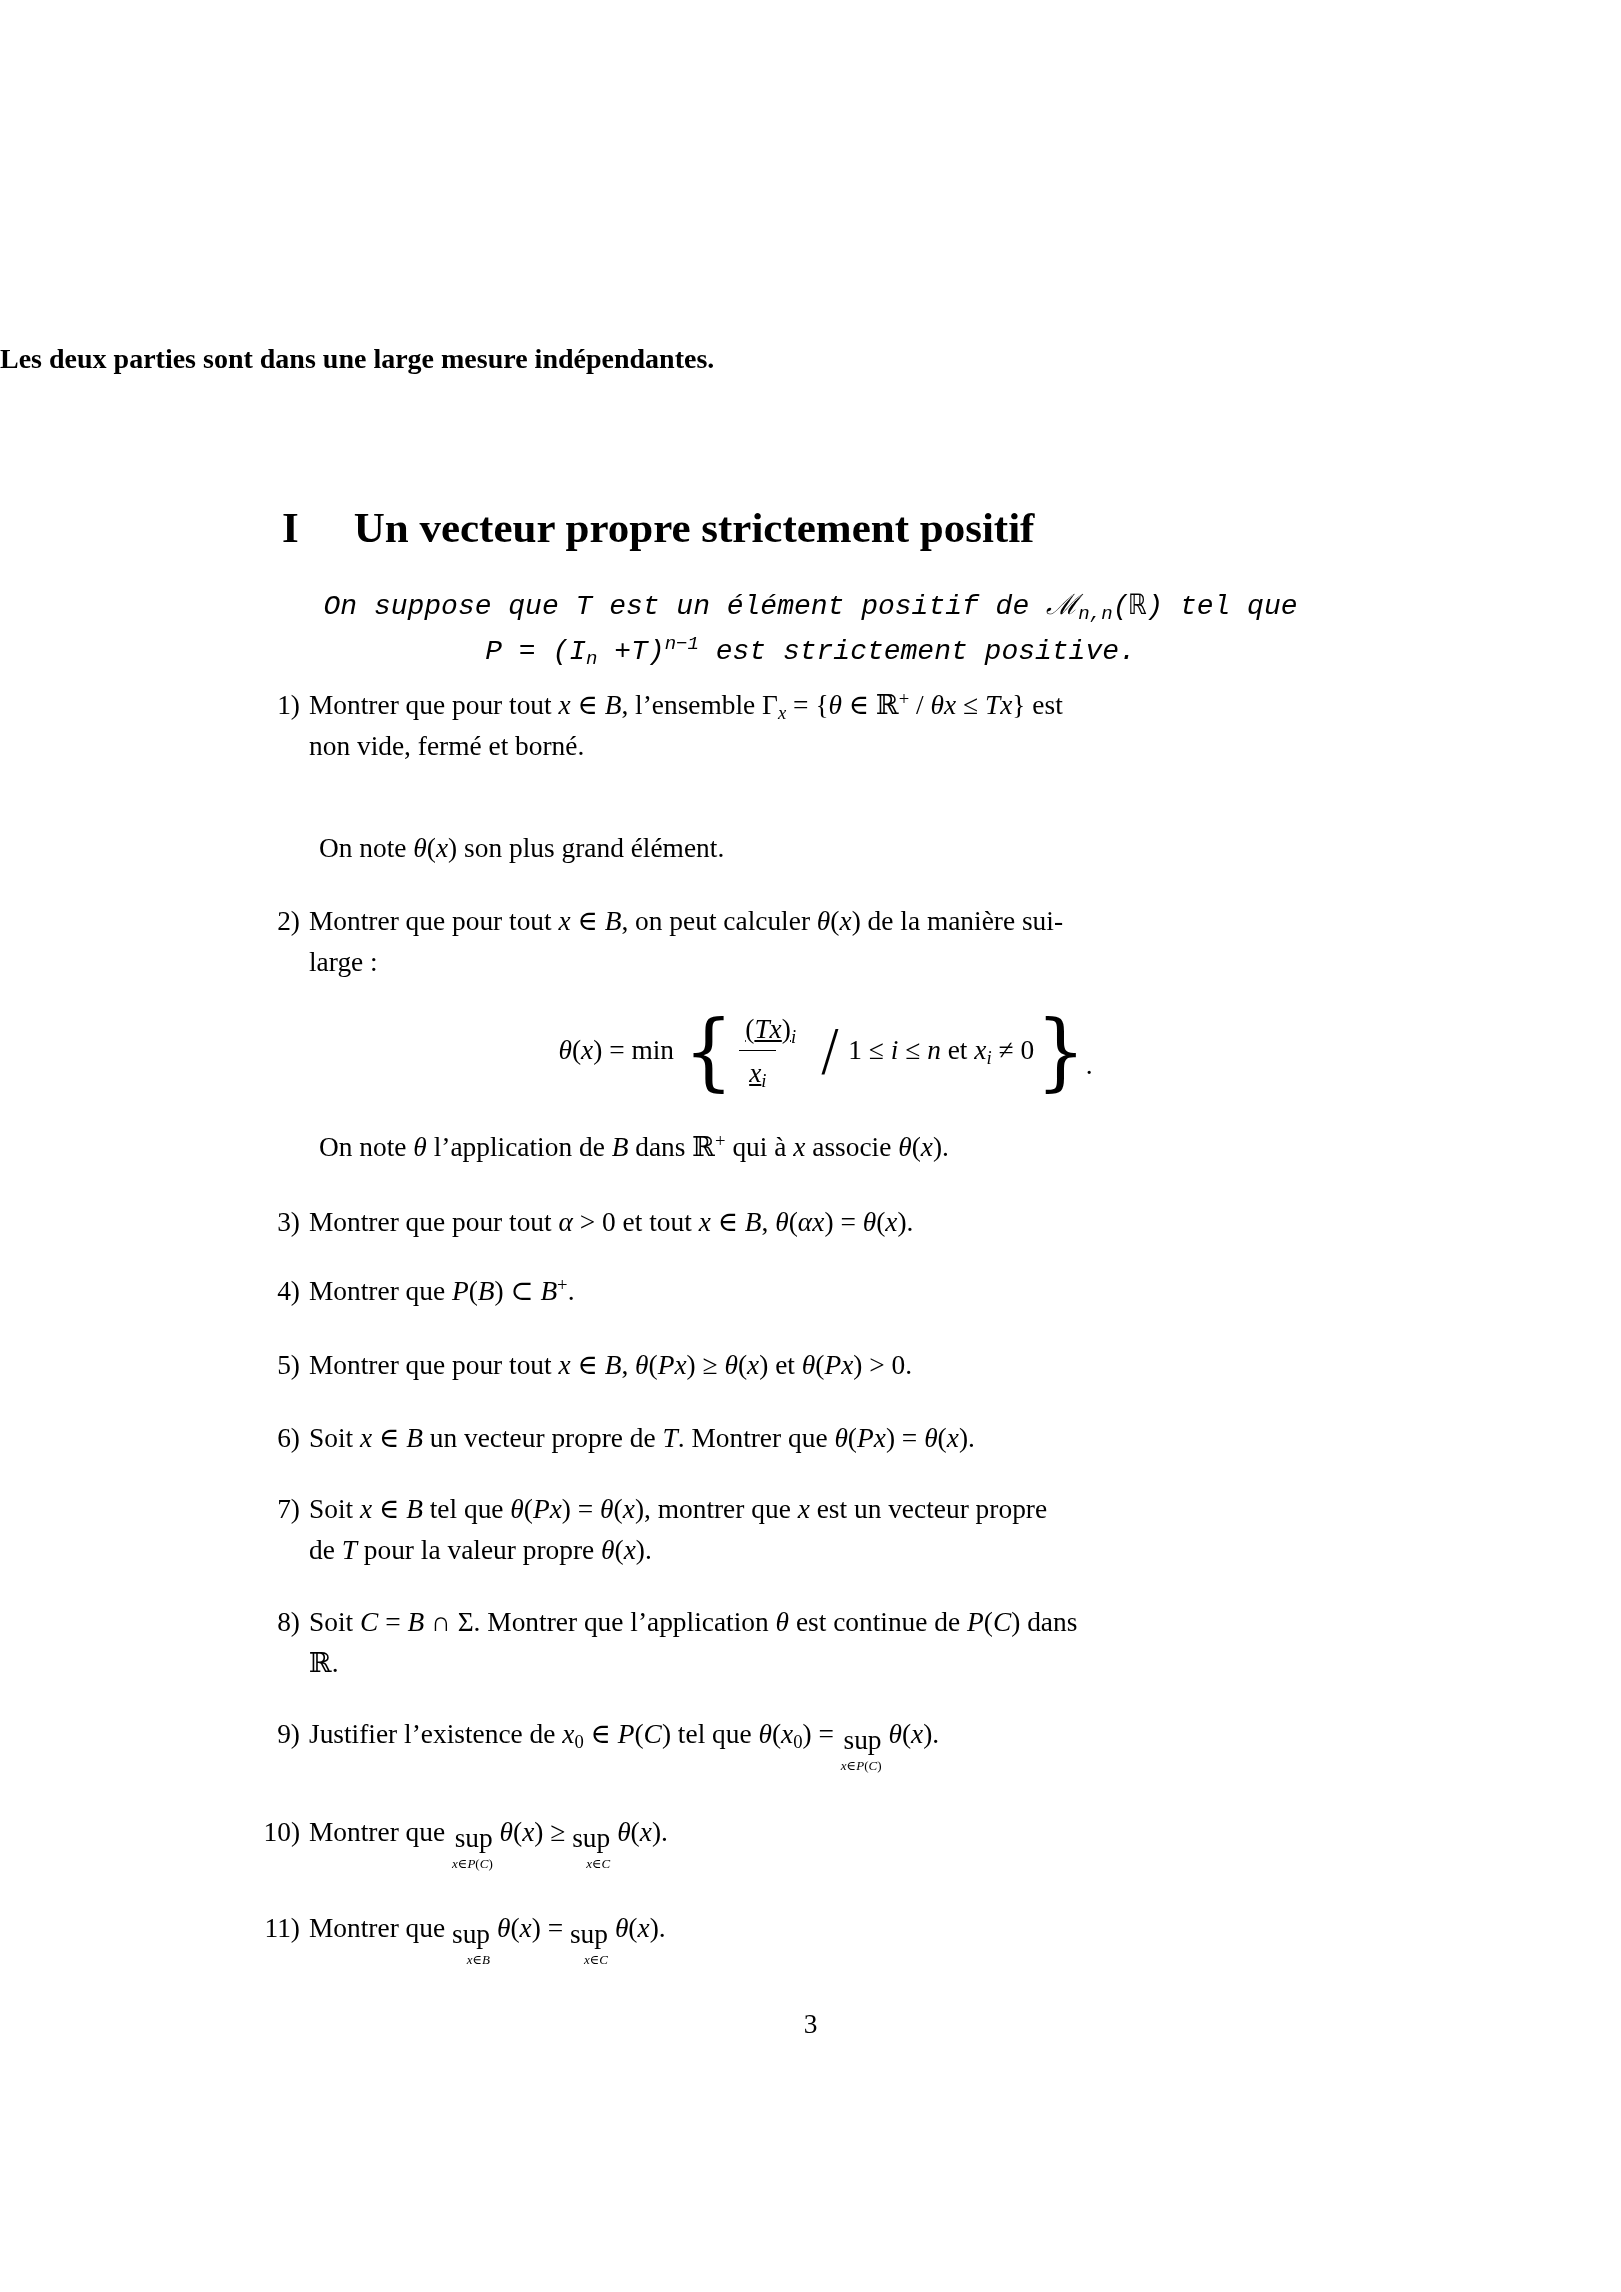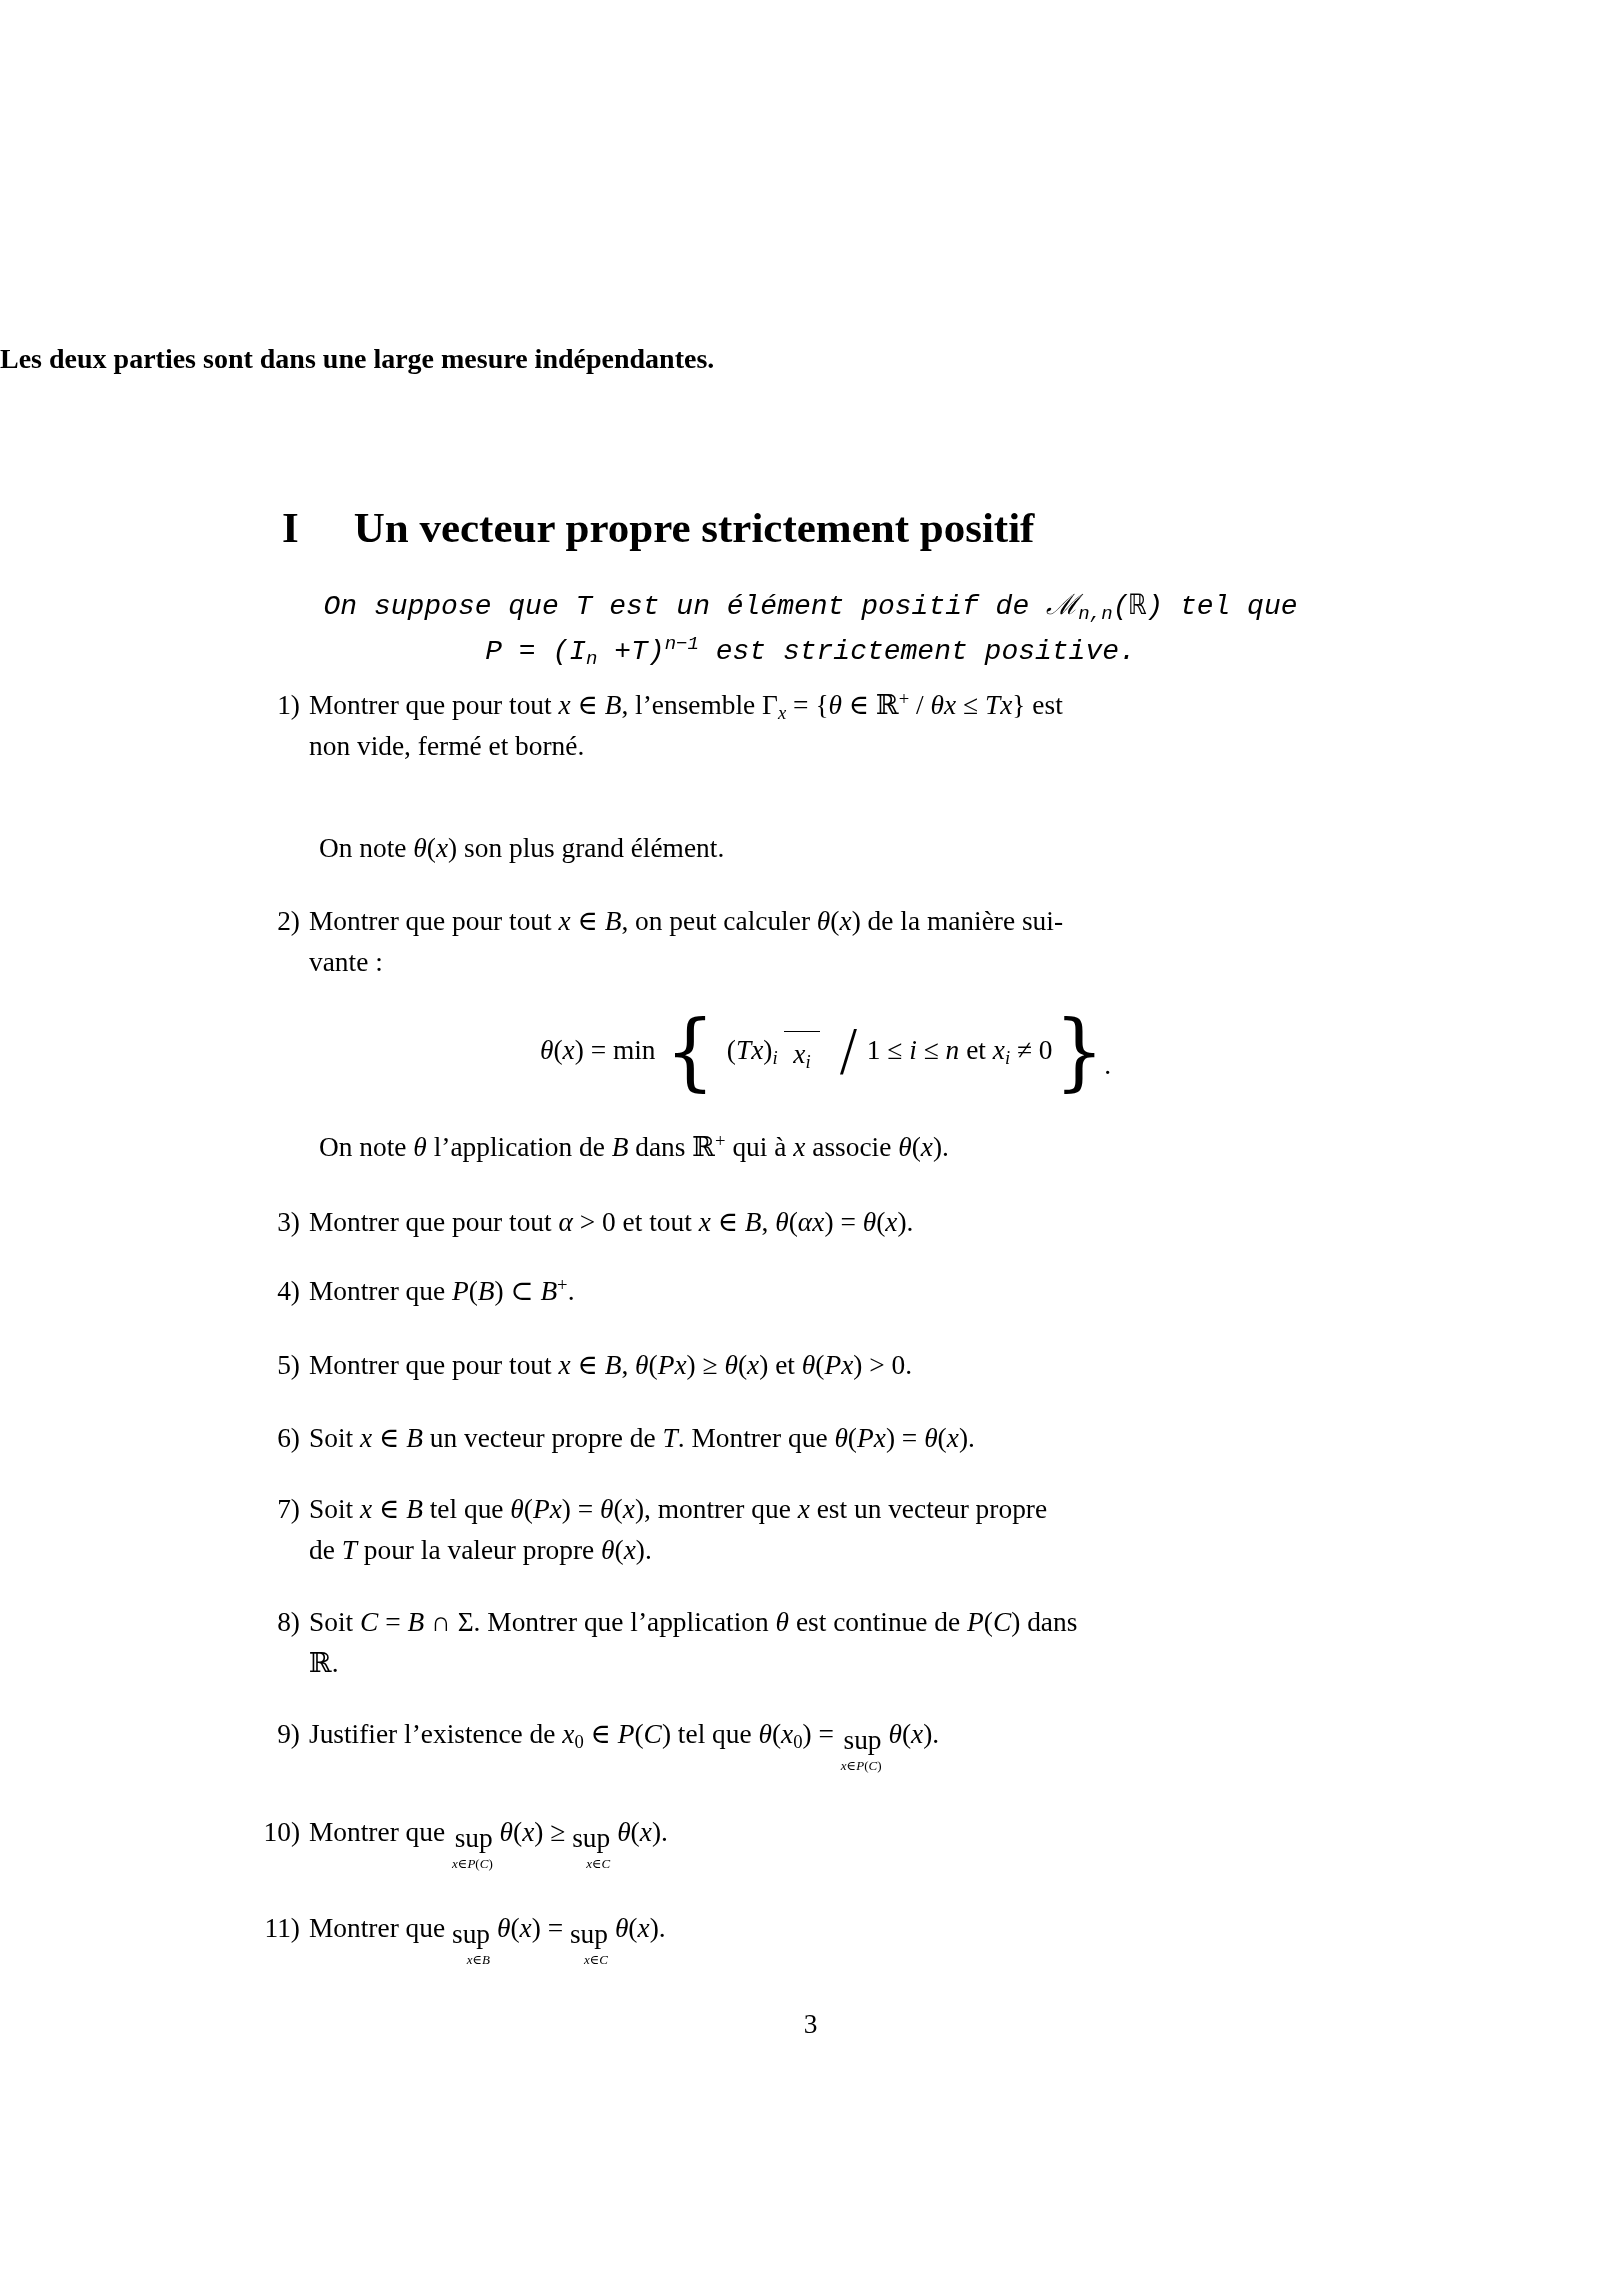--- a/index.html
+++ b/index.html
@@ -44,22 +44,22 @@
   .formula{
     display:flex;align-items:center;justify-content:center;
     margin-top:7.8px;height:120px;line-height:normal;
   }
   .f-lhs{margin-right:9.8px;}
   .bigbrace{
     font-family:"DejaVu Serif","Liberation Serif",serif;
     font-size:78px;font-weight:400;line-height:1;transform:scaleY(1.08);
   }
   .frac{
-    display:inline-flex;flex-direction:row;align-items:flex-end;
-    margin:0 5.9px;line-height:1.25;
+    display:inline-flex;flex-direction:column;align-items:flex-start;
+    margin:0 5.9px;line-height:1.25;text-decoration:underline;
   }
   .frac .fnum{padding:0 5.9px 3.9px;}
   .frac .fden{border-top:1.6px solid #000;padding:4.9px 9.8px 0;}
   .bigslash{font-size:61px;line-height:1;margin:0 9.8px 0 13.7px;transform:scaleY(1.1);}
   .f-cond{margin-right:2px;}
   .f-period{align-self:center;padding-top:29px;}
 
   .limop{
     display:inline-block;text-align:right;vertical-align:-26.5px;line-height:1;
   }
@@ -98,21 +98,21 @@
       <div>non vide, fermé et borné.</div>
     </div>
   </div>
 
   <div class="note" style="top:828px">On note <i>θ</i>(<i>x</i>) son plus grand élément.</div>
 
   <div class="item" style="top:901px">
     <span class="inum">2)</span>
     <div class="itext">
       <div>Montrer que pour tout <i>x</i> ∈ <i>B</i>, on peut calculer <i>θ</i>(<i>x</i>) de la manière sui-</div>
-      <div>vante :</div>
+      <div>large :</div>
       <div class="formula">
         <span class="f-lhs"><i>θ</i>(<i>x</i>) = min</span>
         <span class="bigbrace">{</span>
         <span class="frac">
           <span class="fnum">(<i>Tx</i>)<sub><i>i</i></sub></span>
           <span class="fden"><i>x</i><sub><i>i</i></sub></span>
         </span>
         <span class="bigslash">/</span>
         <span class="f-cond">1 ≤ <i>i</i> ≤ <i>n</i> et <i>x</i><sub><i>i</i></sub> ≠ 0</span>
         <span class="bigbrace">}</span>

